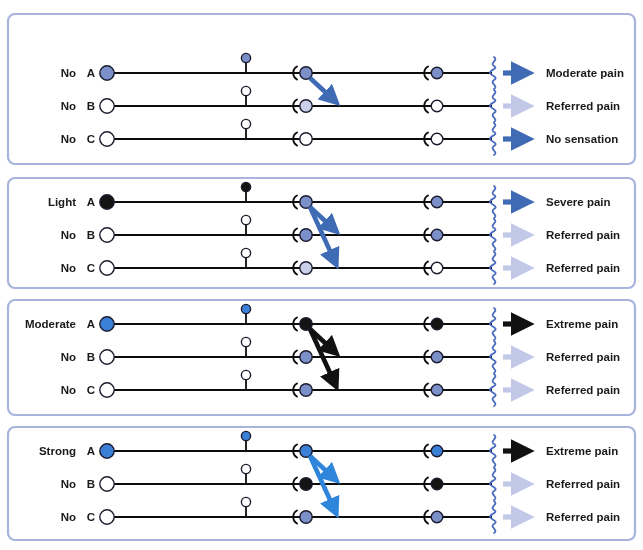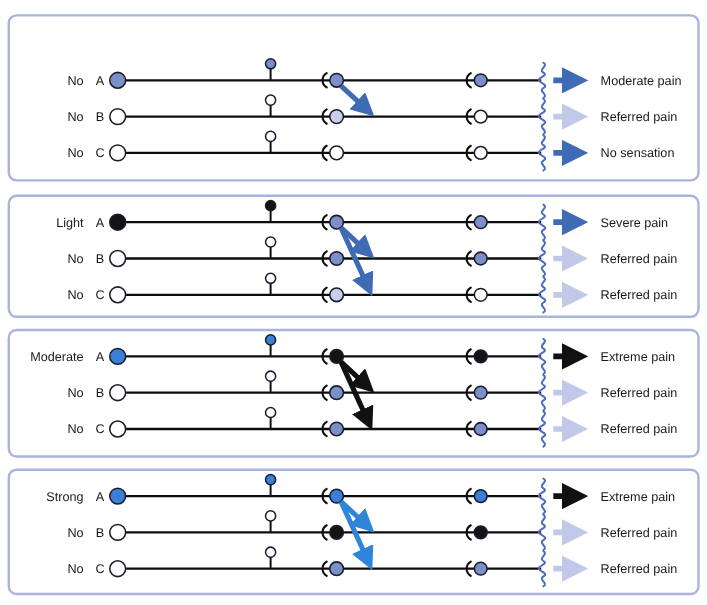--- a/index.html
+++ b/index.html
@@ -4,21 +4,21 @@
 <title>Pain pathway diagram</title>
 <style>
   html,body{margin:0;padding:0;}
   body{
     width:643px;height:550px;
     background:#ffffff;
     font-family:"Liberation Sans","DejaVu Sans",sans-serif;
     color:#000;
     overflow:hidden;
   }
-  #stage{position:relative;width:643px;height:550px;}
+  #stage{position:relative;width:643px;height:550px;font-weight:bold;}
   #svgroot{position:absolute;left:0;top:0;width:643px;height:550px;display:block;}
   text{font-family:"Liberation Sans","DejaVu Sans",sans-serif;fill:#1a1a1a;}
   .hdr{font-size:11.5px;}
   .rowlbl{font-size:11.5px;}
   .outlbl{font-size:11.5px;}
   .panel{fill:#ffffff;stroke:#a9b4dd;stroke-width:2.2;}
   .axon{stroke:#0d0d0d;stroke-width:2.1;stroke-linecap:butt;}
   .stalk{stroke:#0d0d0d;stroke-width:1.8;}
   .node{stroke:#1b1b2e;stroke-width:1.4;}
   .arc{fill:none;stroke:#0d0d0d;stroke-width:1.9;stroke-linecap:round;}

